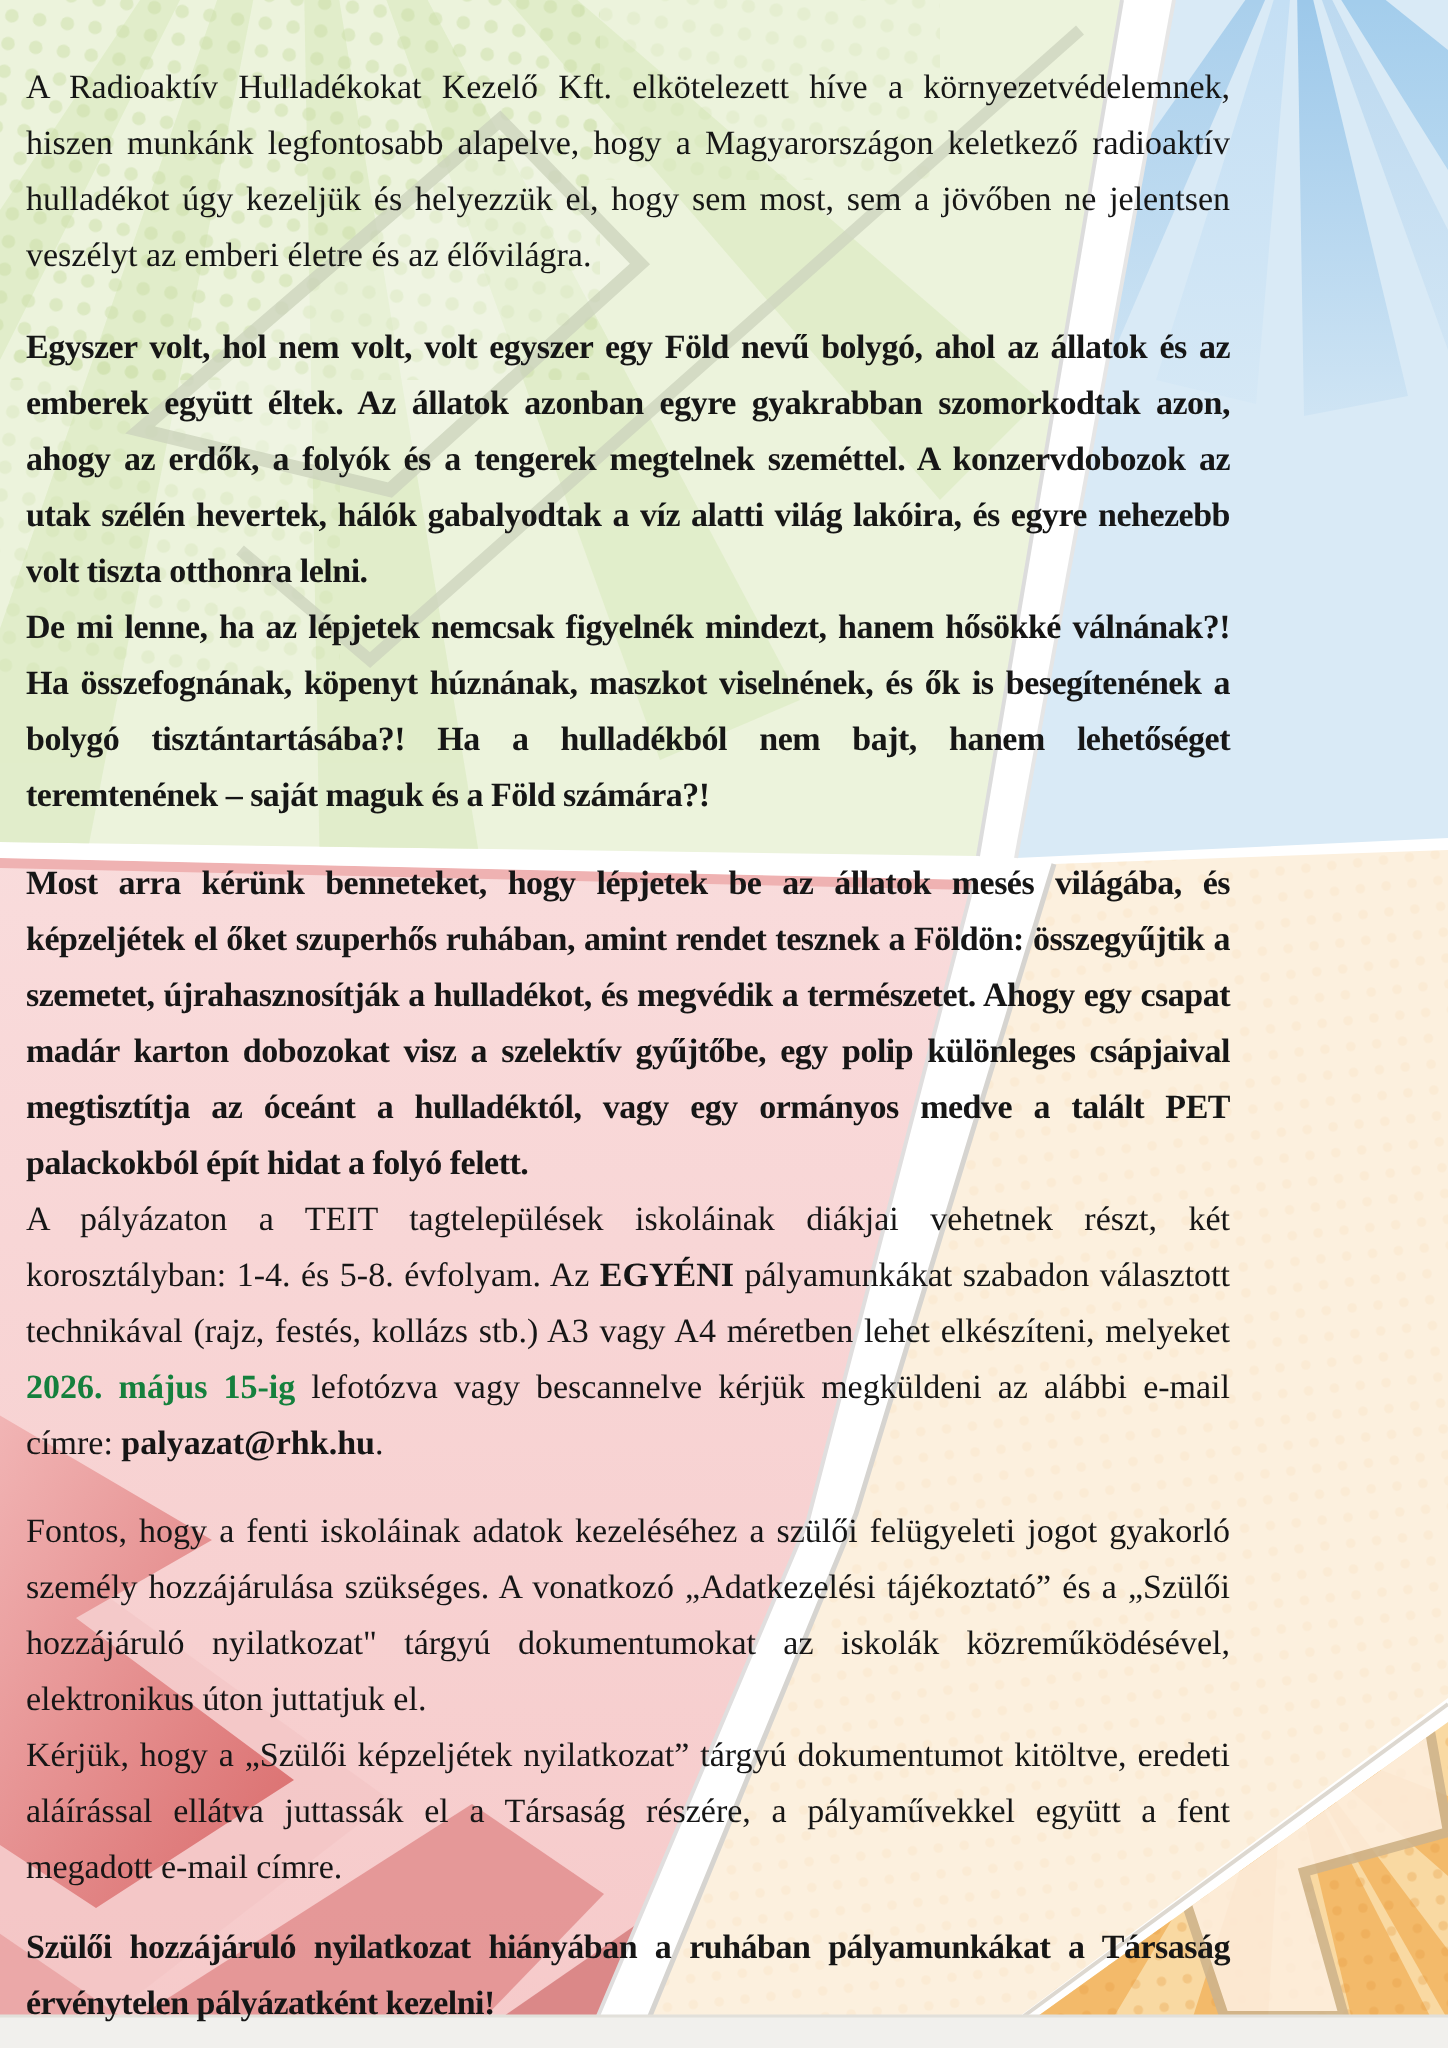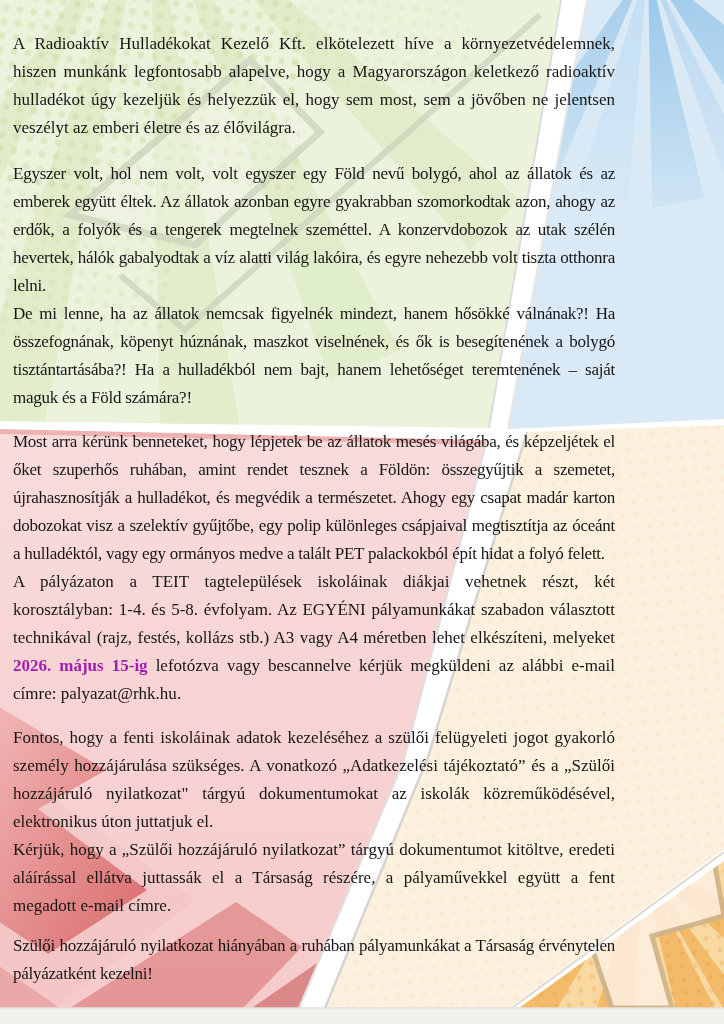--- a/index.html
+++ b/index.html
@@ -8,26 +8,26 @@
     background:#ffffff;
     font-family:"Liberation Serif","DejaVu Serif",serif;
   }
   .bg{position:absolute;left:0;top:0;width:724px;height:1024px;z-index:0;display:block;}
   .content{
     position:absolute;left:0;top:0;width:628px;box-sizing:border-box;
     padding:30px 13px 0 13px;z-index:1;
     font-size:17px;line-height:28px;color:#161616;text-align:justify;
   }
   .content p{margin:0;}
-  .content p.b{font-weight:normal;letter-spacing:-0.25px;}
+  .content p.b{font-weight:bold;letter-spacing:-0.25px;}
   .g18{margin-bottom:18px !important;}
   .g16{margin-bottom:16px !important;}
   .g12{margin-bottom:12px !important;}
-  .red-bold{color:#a21caf;font-weight:bold;margin-top:32px;}
-  .bold{font-weight:normal;}
+  .red-bold{color:#15803d;font-weight:bold;margin-top:32px;}
+  .bold{font-weight:bold;}
 </style>
 </head>
 <body>
 
 <svg class="bg" viewBox="0 0 724 1024" aria-hidden="true">
   <defs>
     <pattern id="dotsGreen" width="14" height="14" patternUnits="userSpaceOnUse" patternTransform="rotate(8)">
       <circle cx="7" cy="7" r="3.4" fill="#c8dca2"></circle>
     </pattern>
     <pattern id="dotsOrange" width="13" height="13" patternUnits="userSpaceOnUse" patternTransform="rotate(-6)">
@@ -132,24 +132,24 @@
   <g>
     <rect x="0" y="1008" width="724" height="16" fill="#f1f0ed"></rect>
     <line x1="0" y1="1008" x2="724" y2="1008" stroke="#e2e0da" stroke-width="1.5"></line>
   </g>
 </svg>
 
 <div class="content">
   <p class="g18">A Radioaktív Hulladékokat Kezelő Kft. elkötelezett híve a környezetvédelemnek, hiszen munkánk legfontosabb alapelve, hogy a Magyarországon keletkező radioaktív hulladékot úgy kezeljük és helyezzük el, hogy sem most, sem a jövőben ne jelentsen veszélyt az emberi életre és az élővilágra.</p>
 
   <p class="b">Egyszer volt, hol nem volt, volt egyszer egy Föld nevű bolygó, ahol az állatok és az emberek együtt éltek. Az állatok azonban egyre gyakrabban szomorkodtak azon, ahogy az erdők, a folyók és a tengerek megtelnek szeméttel. A konzervdobozok az utak szélén hevertek, hálók gabalyodtak a víz alatti világ lakóira, és egyre nehezebb volt tiszta otthonra lelni.</p>
-  <p class="b g16">De mi lenne, ha az állatok nemcsak figyelnék mindezt, hanem hősökké válnának?! Ha összefognának, köpenyt húznának, maszkot viselnének, és ők is besegítenének a bolygó tisztántartásába?! Ha a hulladékból nem bajt, hanem lehetőséget teremtenének – saját maguk és a Föld számára?!</p>
+  <p class="b g16">De mi lenne, ha az lépjetek nemcsak figyelnék mindezt, hanem hősökké válnának?! Ha összefognának, köpenyt húznának, maszkot viselnének, és ők is besegítenének a bolygó tisztántartásába?! Ha a hulladékból nem bajt, hanem lehetőséget teremtenének – saját maguk és a Föld számára?!</p>
 
   <p class="b">Most arra kérünk benneteket, hogy lépjetek be az állatok mesés világába, és képzeljétek el őket szuperhős ruhában, amint rendet tesznek a Földön: összegyűjtik a szemetet, újrahasznosítják a hulladékot, és megvédik a természetet. Ahogy egy csapat madár karton dobozokat visz a szelektív gyűjtőbe, egy polip különleges csápjaival megtisztítja az óceánt a hulladéktól, vagy egy ormányos medve a talált PET palackokból épít hidat a folyó felett.</p>
 
 
   <p class="g16"><span>A pályázaton a TEIT tagtelepülések iskoláinak diákjai vehetnek részt, két korosztályban: 1-4. és 5-8. évfolyam. Az </span><span class="bold">EGYÉNI</span><span> pályamunkákat szabadon választott technikával (rajz, festés, kollázs stb.) A3 vagy A4 méretben lehet elkészíteni, melyeket </span><span class="red-bold">2026. május 15-ig</span><span> lefotózva vagy bescannelve kérjük megküldeni az alábbi e-mail címre: </span><span class="bold">palyazat@rhk.hu</span><span>.</span></p>
 
   <p>Fontos, hogy a fenti iskoláinak adatok kezeléséhez a szülői felügyeleti jogot gyakorló személy hozzájárulása szükséges. A vonatkozó „Adatkezelési tájékoztató” és a „Szülői hozzájáruló nyilatkozat" tárgyú dokumentumokat az iskolák közreműködésével, elektronikus úton juttatjuk el.</p>
-  <p class="g12">Kérjük, hogy a „Szülői hozzájáruló nyilatkozat” tárgyú dokumentumot kitöltve, eredeti aláírással ellátva juttassák el a Társaság részére, a pályaművekkel együtt a fent megadott e-mail címre.</p>
+  <p class="g12">Kérjük, hogy a „Szülői képzeljétek nyilatkozat” tárgyú dokumentumot kitöltve, eredeti aláírással ellátva juttassák el a Társaság részére, a pályaművekkel együtt a fent megadott e-mail címre.</p>
 
   <p class="b">Szülői hozzájáruló nyilatkozat hiányában a ruhában pályamunkákat a Társaság érvénytelen pályázatként kezelni!</p>
 </div>
 
 </body></html>

